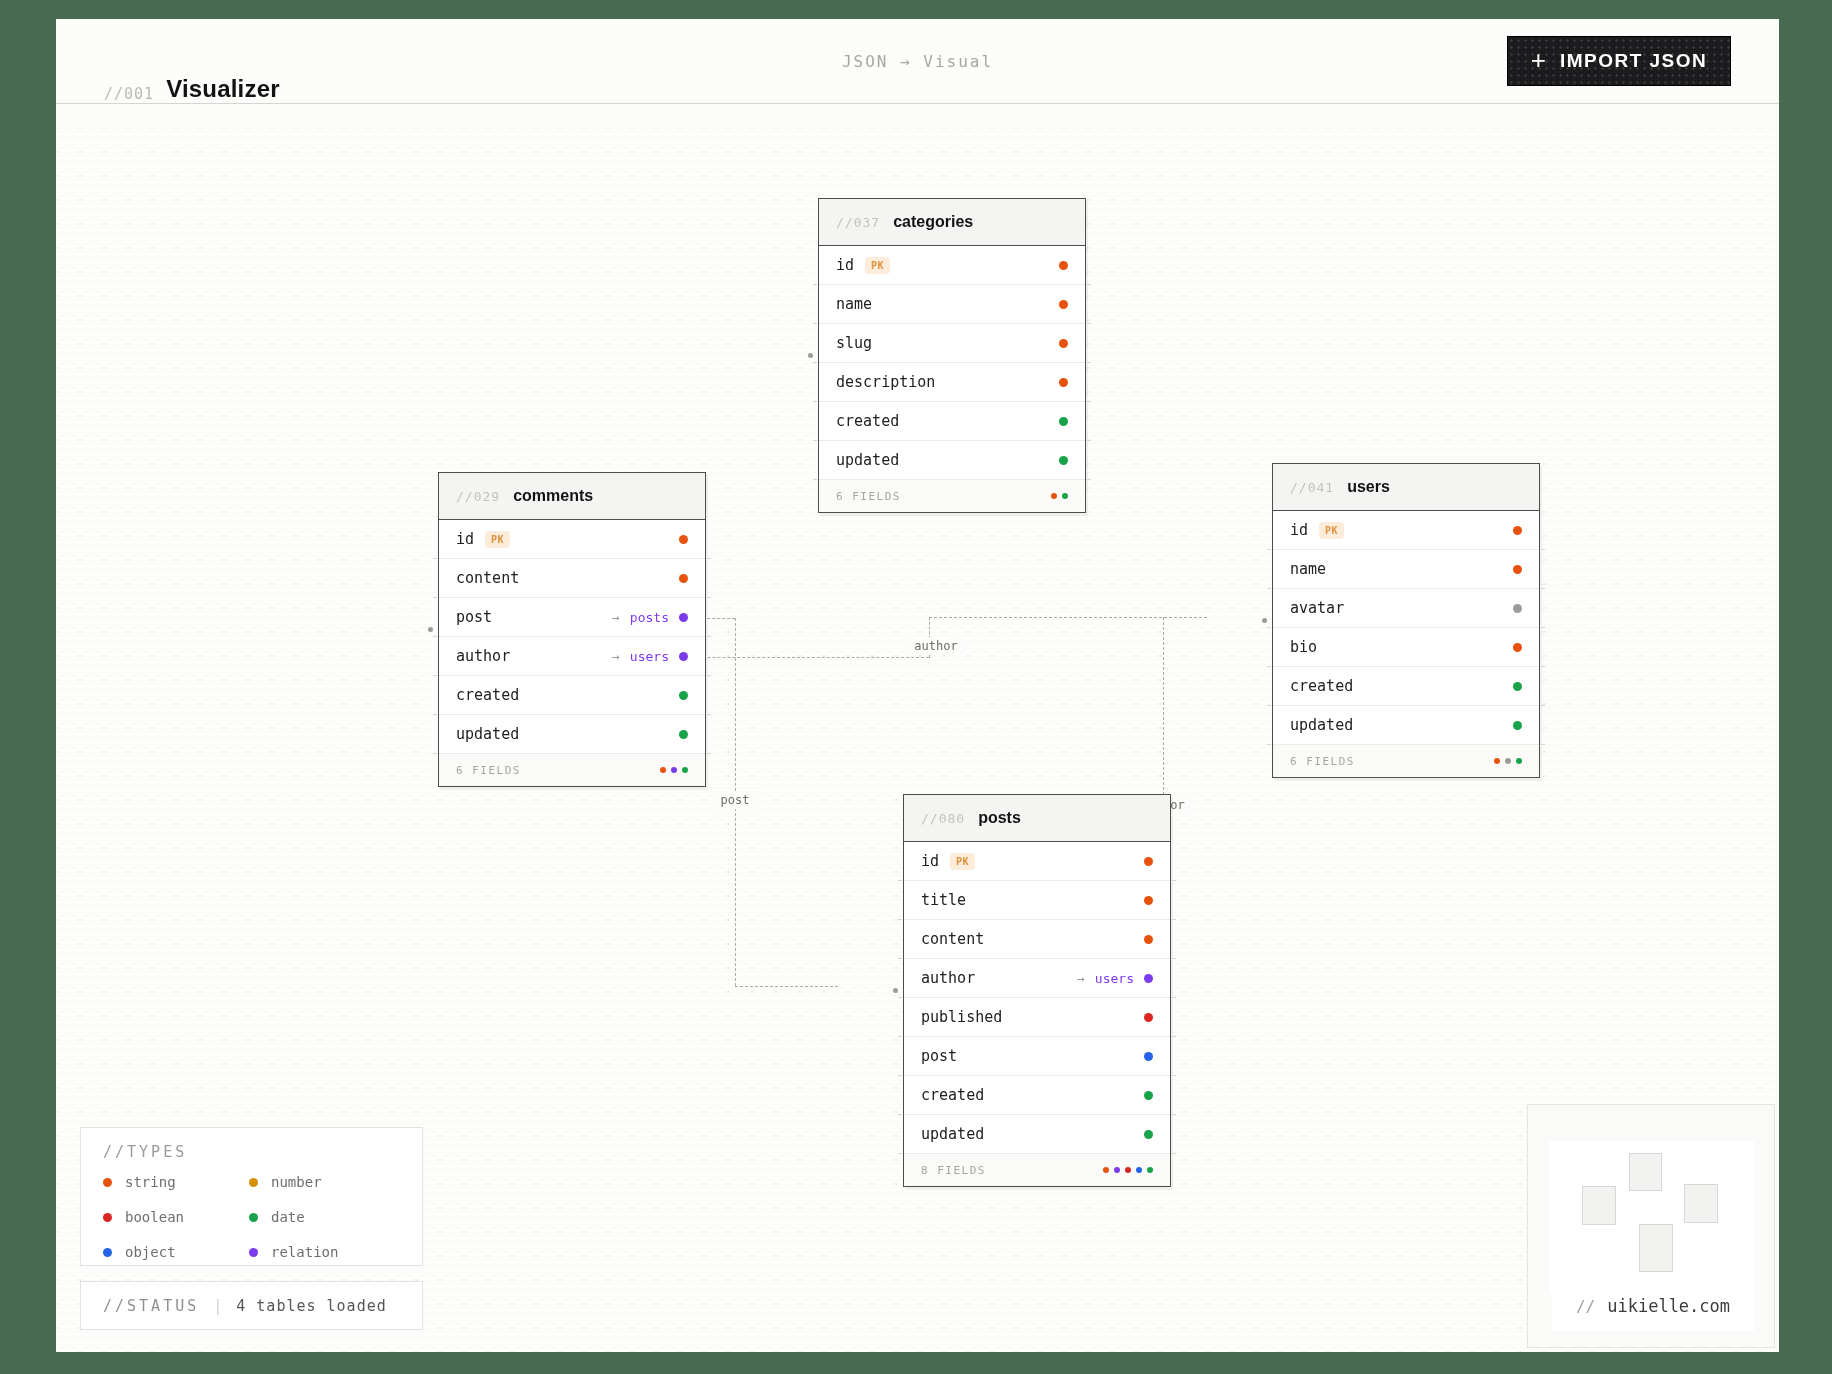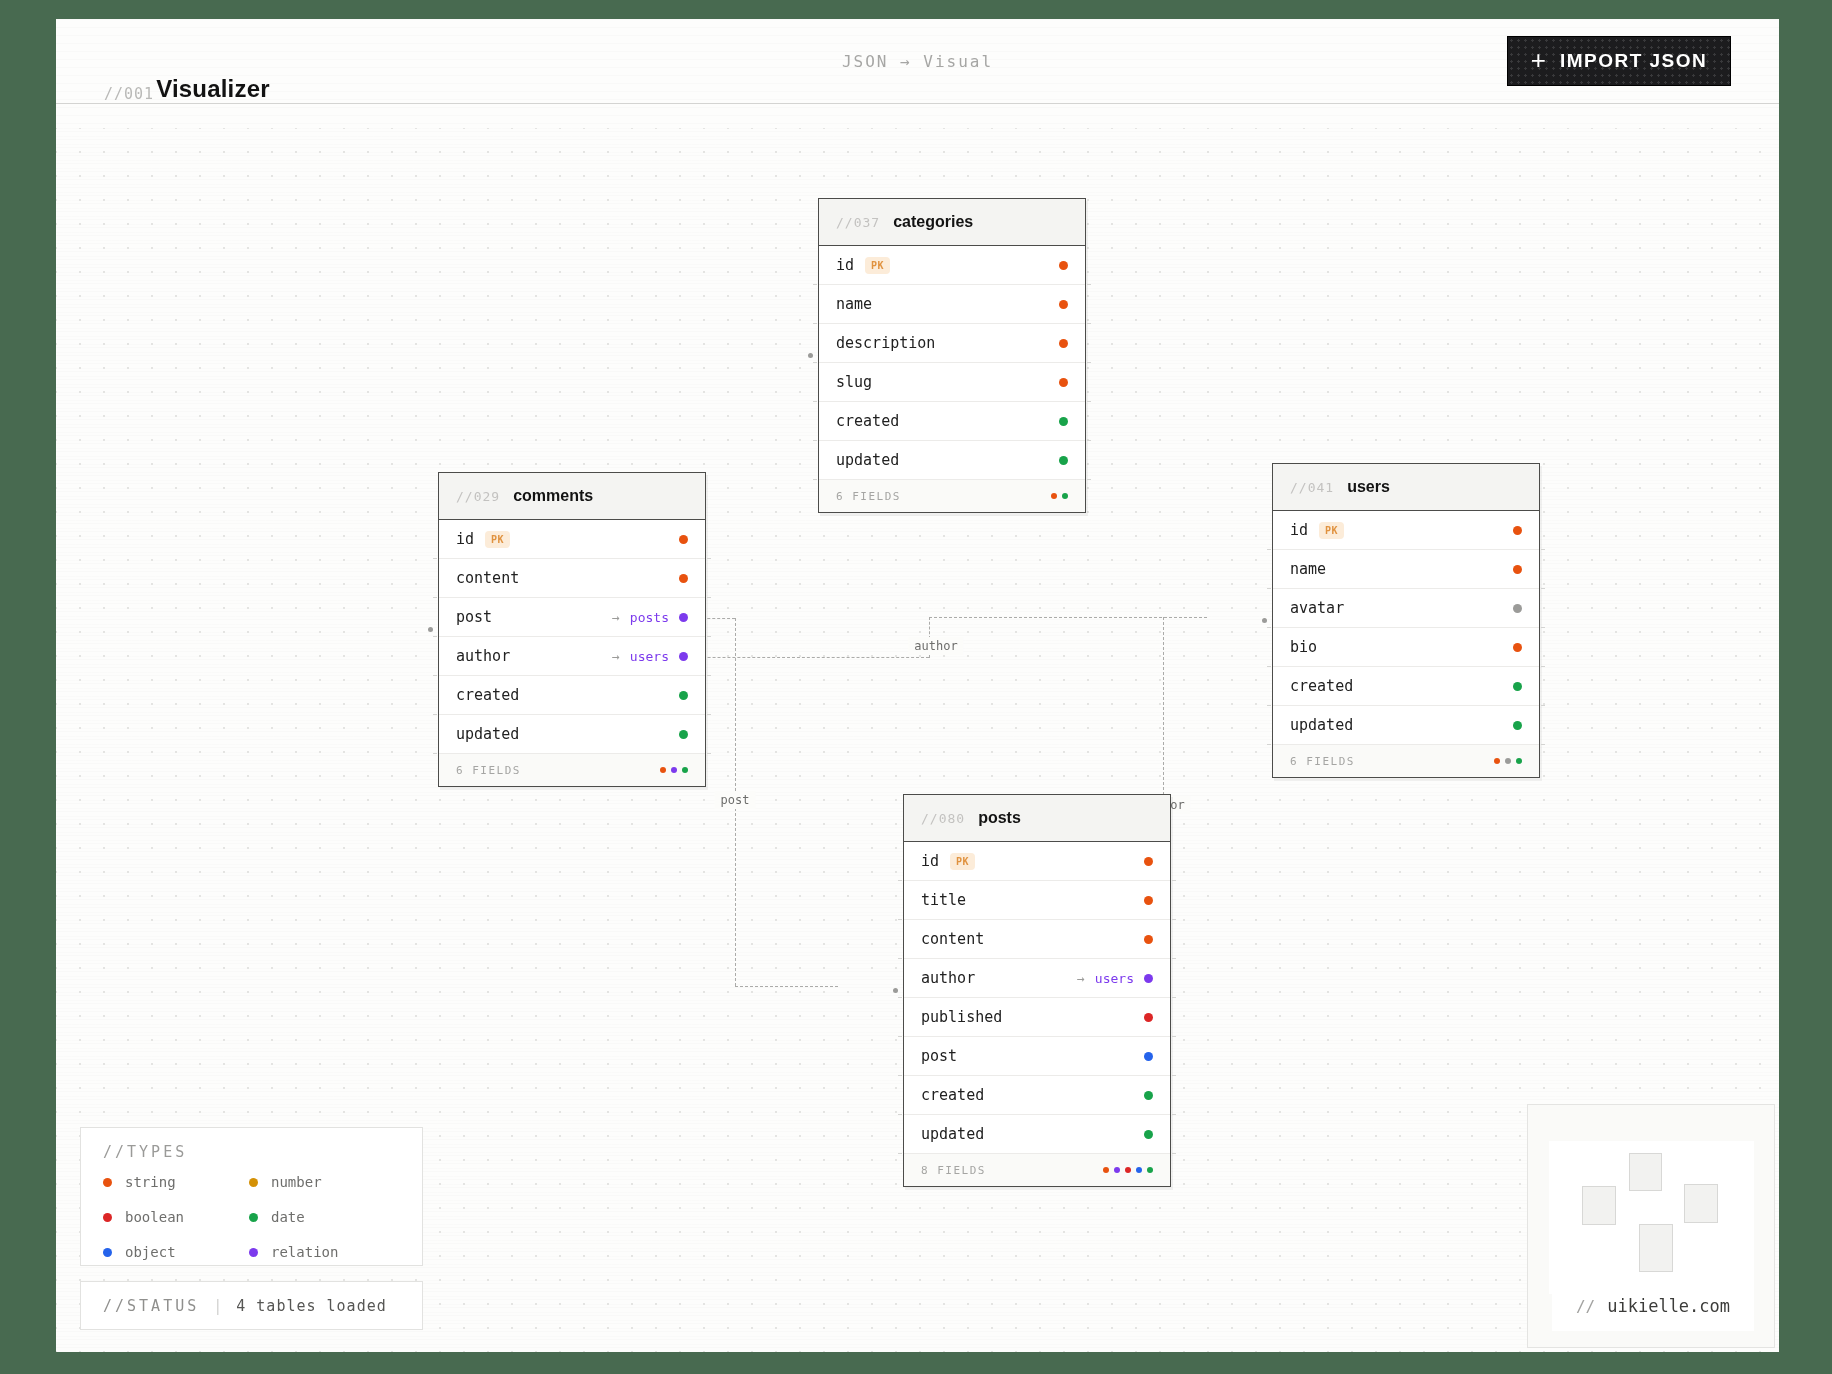--- a/index.html
+++ b/index.html
@@ -15,21 +15,21 @@
       repeating-linear-gradient(180deg, rgba(0,0,0,0.016) 0px, rgba(0,0,0,0.016) 1px, transparent 1px, transparent 8px),
       #fdfdfc;
   }
   
   .hdr{
     position:absolute;left:0;top:0;right:0;height:85px;
     border-bottom:1px solid #d4d4d2;
     display:flex;align-items:flex-end;padding:0 48px;box-sizing:border-box;
   }
   .hdr-code{font:15px "DejaVu Sans Mono",monospace;color:#b9b9b7;letter-spacing:1px;}
-  .hdr-title{font:700 24px "Liberation Sans",sans-serif;color:#121212;margin-left:2px;letter-spacing:0.2px;}
+  .hdr-title{font:700 24px "Liberation Sans",sans-serif;color:#121212;margin-left:12px;letter-spacing:0.2px;}
   .hdr-center{
     position:absolute;left:50%;top:50%;transform:translate(-50%,-50%);
     font:16px "DejaVu Sans Mono",monospace;color:#a6a6a4;letter-spacing:2px;
   }
   .import-btn{
     position:absolute;right:48px;top:50%;transform:translateY(-50%);
     width:224px;height:50px;border:1px solid #000;
     background-color:#1c1c1e;
     background-image:radial-gradient(circle, rgba(255,255,255,0.13) 1px, transparent 1.4px);
     background-size:7px 7px;
@@ -179,27 +179,27 @@
             <span class="type-dot" style="background: rgb(232, 82, 15);"></span>
           </span>
         </div>
         <div class="tc-row">
           <span class="fname">name</span>
           <span class="row-right">
             <span class="type-dot" style="background: rgb(232, 82, 15);"></span>
           </span>
         </div>
         <div class="tc-row">
+          <span class="fname">slug</span>
+          <span class="row-right">
+            <span class="type-dot" style="background: rgb(232, 82, 15);"></span>
+          </span>
+        </div>
+        <div class="tc-row">
           <span class="fname">description</span>
-          <span class="row-right">
-            <span class="type-dot" style="background: rgb(232, 82, 15);"></span>
-          </span>
-        </div>
-        <div class="tc-row">
-          <span class="fname">slug</span>
           <span class="row-right">
             <span class="type-dot" style="background: rgb(232, 82, 15);"></span>
           </span>
         </div>
         <div class="tc-row">
           <span class="fname">created</span>
           <span class="row-right">
             <span class="type-dot" style="background: rgb(24, 163, 74);"></span>
           </span>
         </div>

